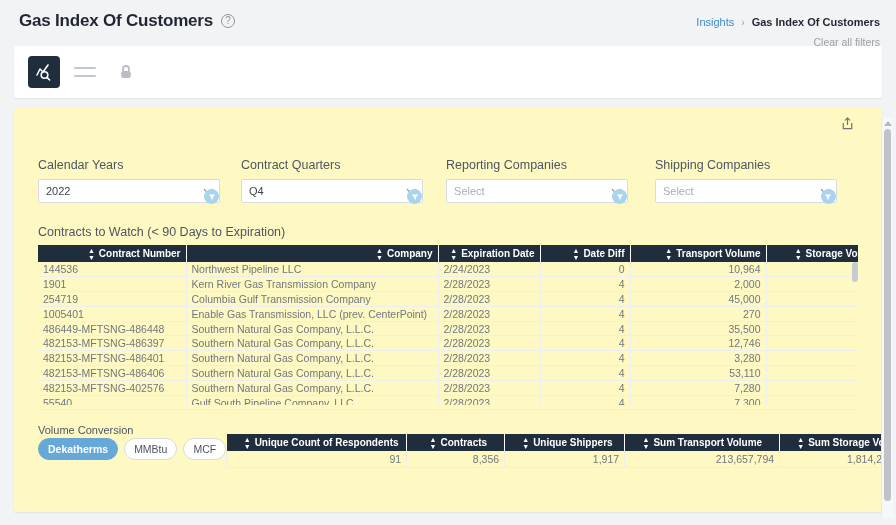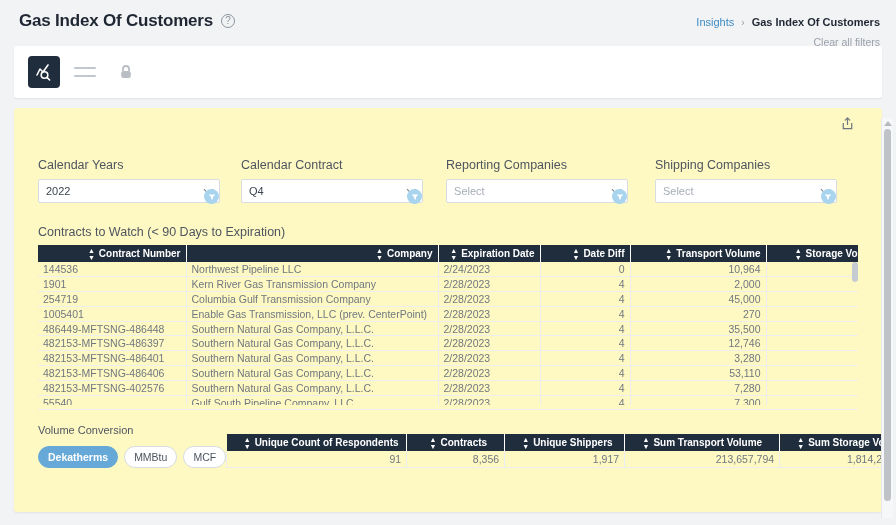--- a/index.html
+++ b/index.html
@@ -215,21 +215,21 @@
 
   .divider { border-top: 1px solid #eceef0; margin-top: 4px; }
 
   
   .bottom-row {
     display: flex;
     align-items: flex-start;
     margin-top: 14px;
   }
   .vol-conv { width: 190px; }
-  .vc-label { font-size: 11px; color: #4e5560; margin-bottom: 10px; }
+  .vc-label { font-size: 11px; color: #4e5560; margin-bottom: 2px; }
   .vc-buttons { display: flex; gap: 6px; }
   .vc-btn {
     font-size: 10.5px;
     padding: 4px 9px;
     border: 1px solid #d8dce1;
     border-radius: 11px;
     background: #fff;
     color: #4e5560;
     cursor: pointer;
     white-space: nowrap;
@@ -351,21 +351,21 @@
           <span class="chev"></span>
         </div>
         <span class="filter-badge">
           <svg width="8" height="8" viewBox="0 0 10 10" aria-hidden="true">
               <polygon points="1,2 9,2 6,5.5 6,8.5 4,7.5 4,5.5" fill="#ffffff"></polygon>
             </svg>
         </span>
       </div>
 
       <div class="filter-group">
-        <div class="filter-label">Calendar Contract</div>
+        <div class="filter-label">Contract Quarters</div>
         <div class="select-box">
           <span>Q4</span>
           <span class="chev"></span>
         </div>
         <span class="filter-badge">
           <svg width="8" height="8" viewBox="0 0 10 10" aria-hidden="true">
               <polygon points="1,2 9,2 6,5.5 6,8.5 4,7.5 4,5.5" fill="#ffffff"></polygon>
             </svg>
         </span>
       </div>

